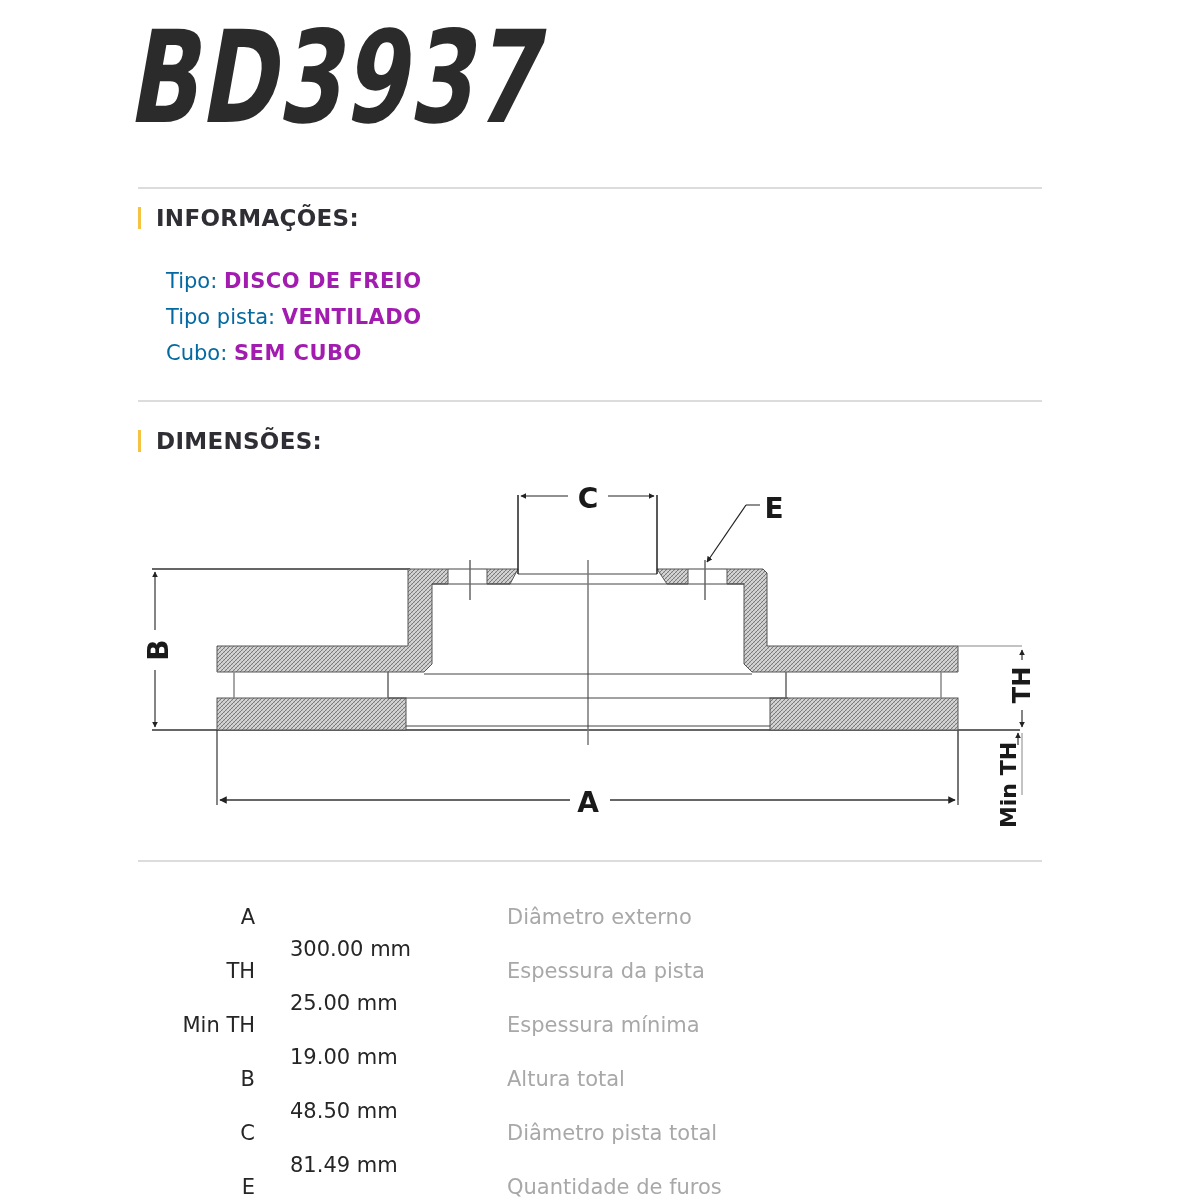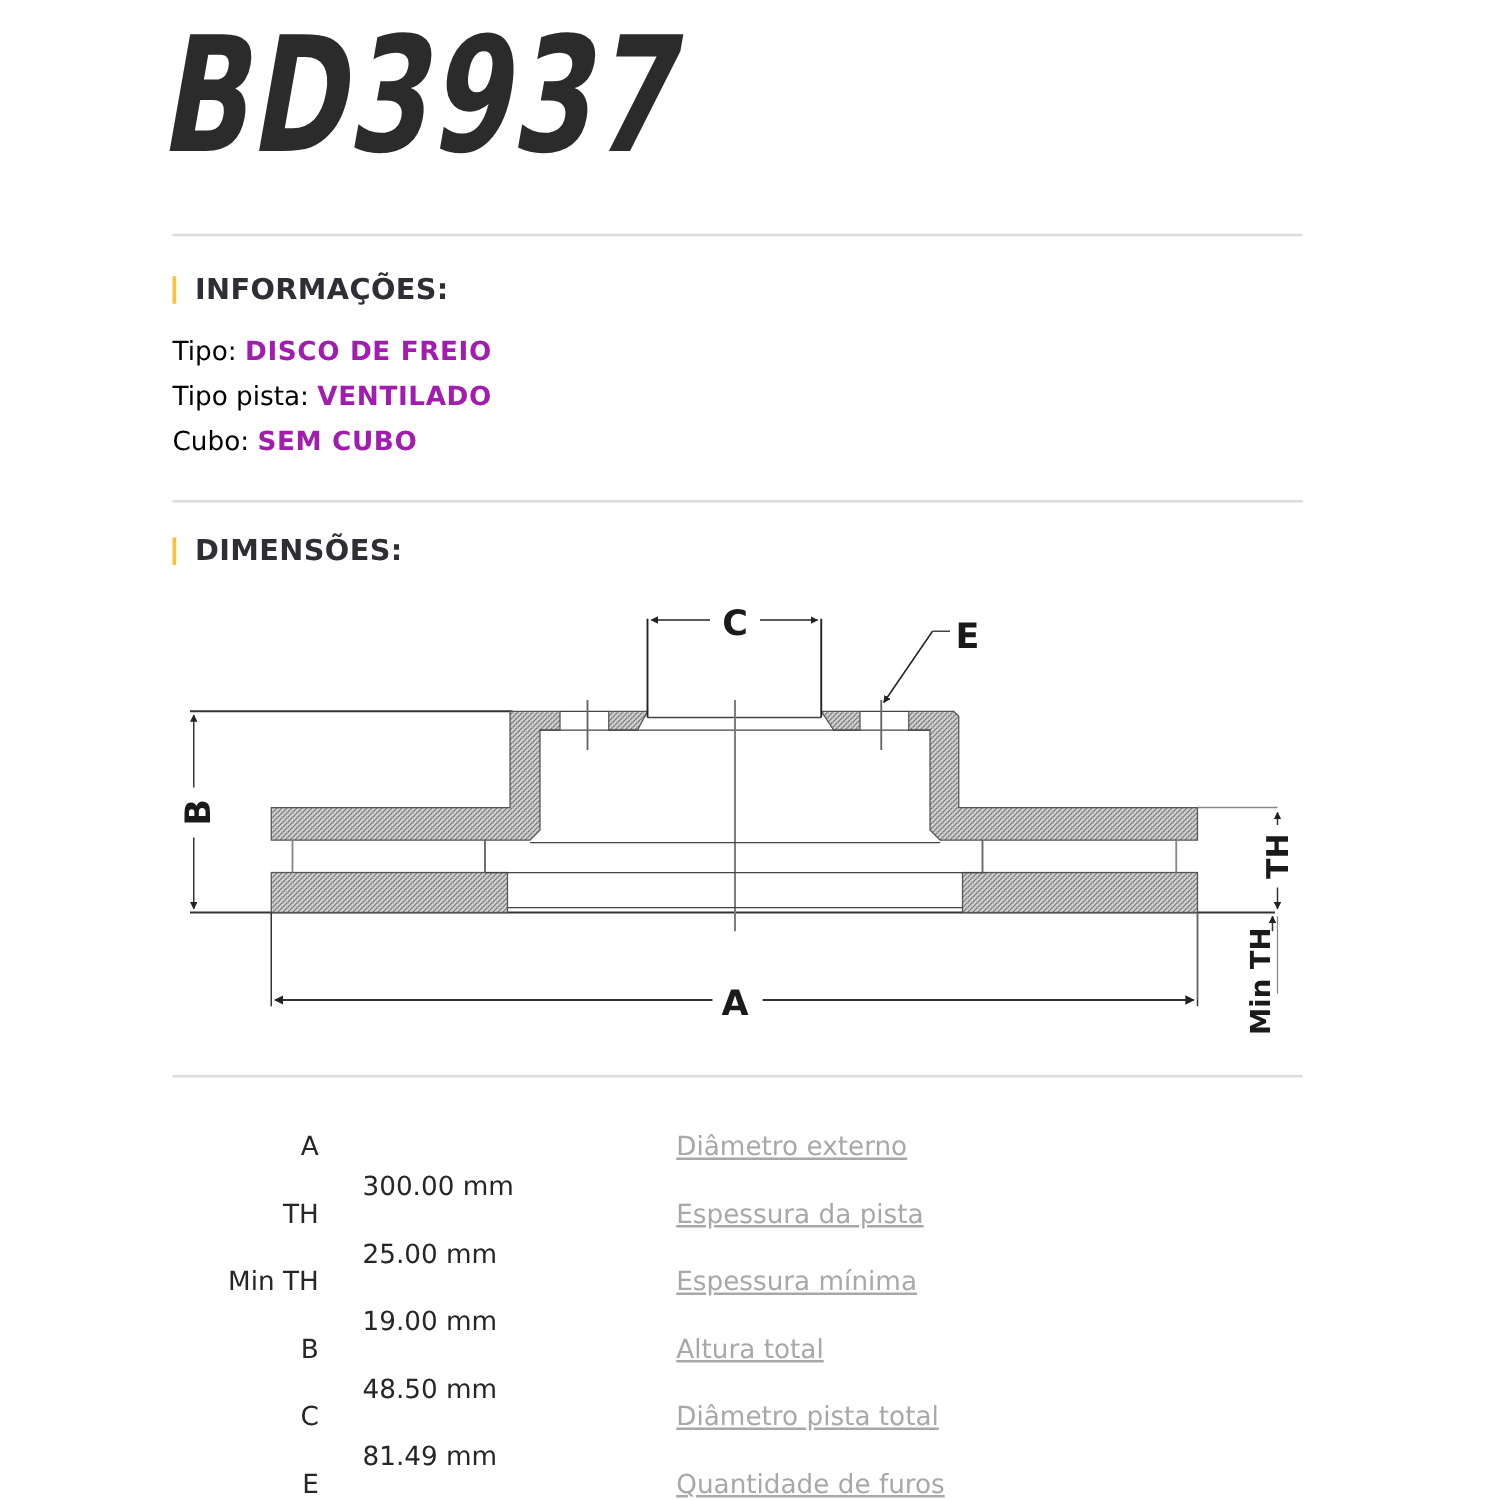--- a/index.html
+++ b/index.html
@@ -53,22 +53,23 @@
       background: #f5c242;
       margin-right: 15px;
     }
     .info-row {
       position: absolute;
       left: 138px;
       font-size: 21px;
       white-space: nowrap;
     }
     .info-row .label {
-      color: #000000;
-      font-family: "DejaVu Sans", sans-serif;
+      color: #0369a1;
+      font-family: "DejaVu Sans", sans-serif;
+      margin-left: 28px;
     }
     .info-row .value {
       color: #a21caf;
       font-weight: bold;
       font-family: "DejaVu Sans", sans-serif;
       letter-spacing: 0.5px;
     }
     .diagram {
       position: absolute;
       left: 0;
@@ -98,34 +99,33 @@
     }
     .dim-row .val {
       position: absolute;
       left: 290px;
       color: #262626;
       font-family: "DejaVu Sans", sans-serif;
       margin-top: 32px;
     }
     .dim-row .desc {
       position: absolute;
-      left: 541px;
+      left: 507px;
       color: #a8a8a8;
       font-family: "DejaVu Sans", sans-serif;
-      text-decoration: underline;
     }
   </style>
 </head>
 <body>
 
 <div class="product-code">BD3937</div>
 
 <div class="separator" style="top:187px;"></div>
 
-<div class="section-heading" style="top:219px;">
+<div class="section-heading" style="top:205px;">
   <span class="accent"></span>
   <span>INFORMAÇÕES:</span>
 </div>
 
 <div class="info-row" style="top:269px;">
   <span class="label">Tipo:</span>
   <span class="value">DISCO DE FREIO</span>
 </div>
 <div class="info-row" style="top:305px;">
   <span class="label">Tipo pista:</span>

